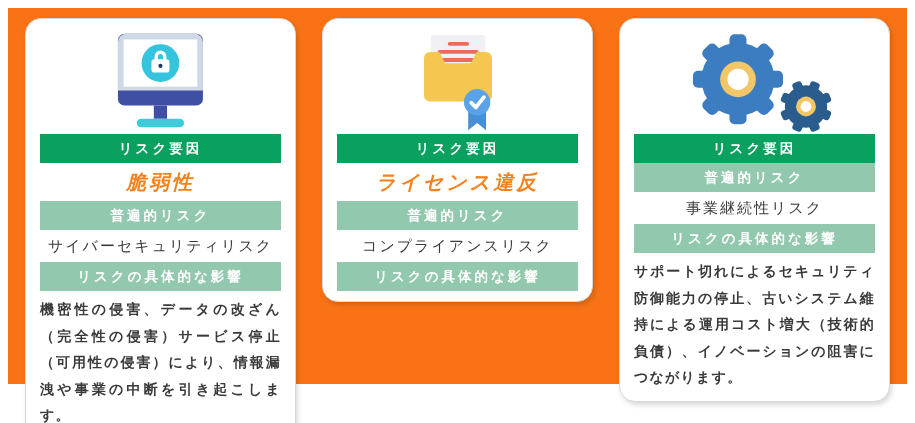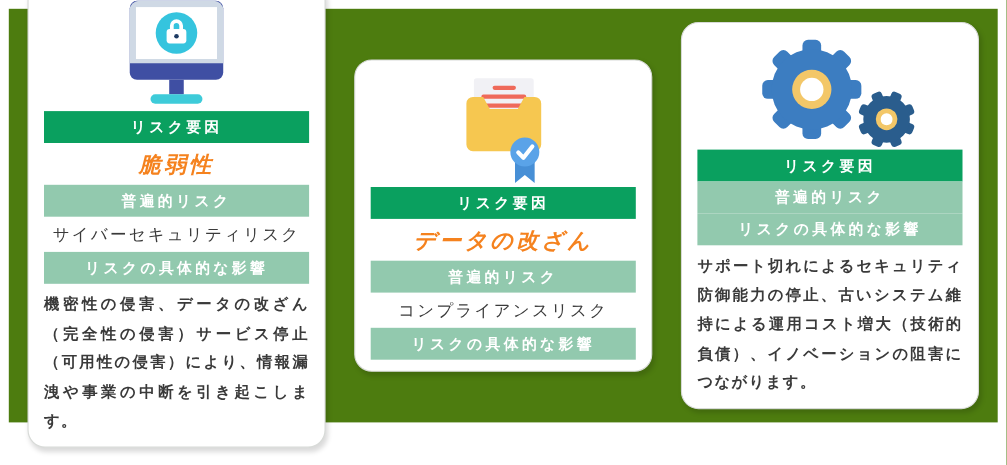--- a/index.html
+++ b/index.html
@@ -6,24 +6,24 @@
   html, body { width: 915px; height: 423px; }
   body {
     background: #ffffff;
     font-family: "Liberation Sans", sans-serif;
     position: relative;
   }
   .canvas {
     position: absolute;
     left: 8px; top: 8px;
     width: 899px; height: 376px;
-    background: #4d7c0f;
+    background: #f97316;
     display: flex;
     justify-content: center;
-    align-items: center;
+    align-items: flex-start;
     gap: 26px;
     padding: 10px 16px;
   }
   .card {
     width: 271px;
     background: #ffffff;
     border: 1px solid #d7dad7;
     border-radius: 16px;
     box-shadow: 2px 3px 5px rgba(0,0,0,0.15);
     padding: 8px 14px 10px 14px;
@@ -113,21 +113,21 @@
         <rect x="88" y="14" width="25" height="4.5" rx="2.2" fill="#ef6a5a"></rect>
         <rect x="76" y="23.5" width="48" height="4.5" rx="2.2" fill="#ef6a5a"></rect>
         <rect x="76" y="33" width="48" height="4.5" rx="2.2" fill="#ef6a5a"></rect>
         <path d="M60,33 a7,7 0 0 1 7,-7 h11 l7,13 h30 l7,-13 h11 a7,7 0 0 1 7,7 v44 a7,7 0 0 1 -7,7 h-66 a7,7 0 0 1 -7,-7 z" fill="#f6c750"></path>
         <path d="M112,92 h21 v26 l-10.5,-8.5 l-10.5,8.5 z" fill="#478fd6"></path>
         <circle cx="122.5" cy="85" r="15.5" fill="#5aa3e8"></circle>
         <path d="M115.5,85.5 l5.5,5.5 l9.5,-12" fill="none" stroke="#ffffff" stroke-width="4.5" stroke-linecap="round" stroke-linejoin="round"></path>
       </svg>
     </div>
     <div class="band dark">リスク要因</div>
-    <div class="card-title">データの改ざん</div>
+    <div class="card-title">ライセンス違反</div>
     <div class="band light">普遍的リスク</div>
     <div class="risk-type">コンプライアンスリスク</div>
     <div class="band light">リスクの具体的な影響</div>
   </div>
 
   <div class="card">
     <div class="icon-wrap">
       <svg viewBox="0 0 200 120" xmlns="http://www.w3.org/2000/svg">
         <g transform="translate(80,58)">
           <g fill="#3c7dc1">
@@ -156,17 +156,18 @@
             <rect x="-10" y="-53" width="20" height="26" rx="6" transform="rotate(315)"></rect>
             <circle r="43"></circle>
           </g>
           <circle r="20" fill="#f3c768"></circle>
           <circle r="11" fill="#ffffff"></circle>
         </g>
       </svg>
     </div>
     <div class="band dark">リスク要因</div>
     <div class="band light">普遍的リスク</div>
+    <div class="risk-type">事業継続性リスク</div>
     <div class="band light">リスクの具体的な影響</div>
     <div class="impact-text">サポート切れによるセキュリティ防御能力の停止、古いシステム維持による運用コスト増大（技術的負債）、イノベーションの阻害につながります。</div>
   </div>
 
 </div>
 
 </body></html>

